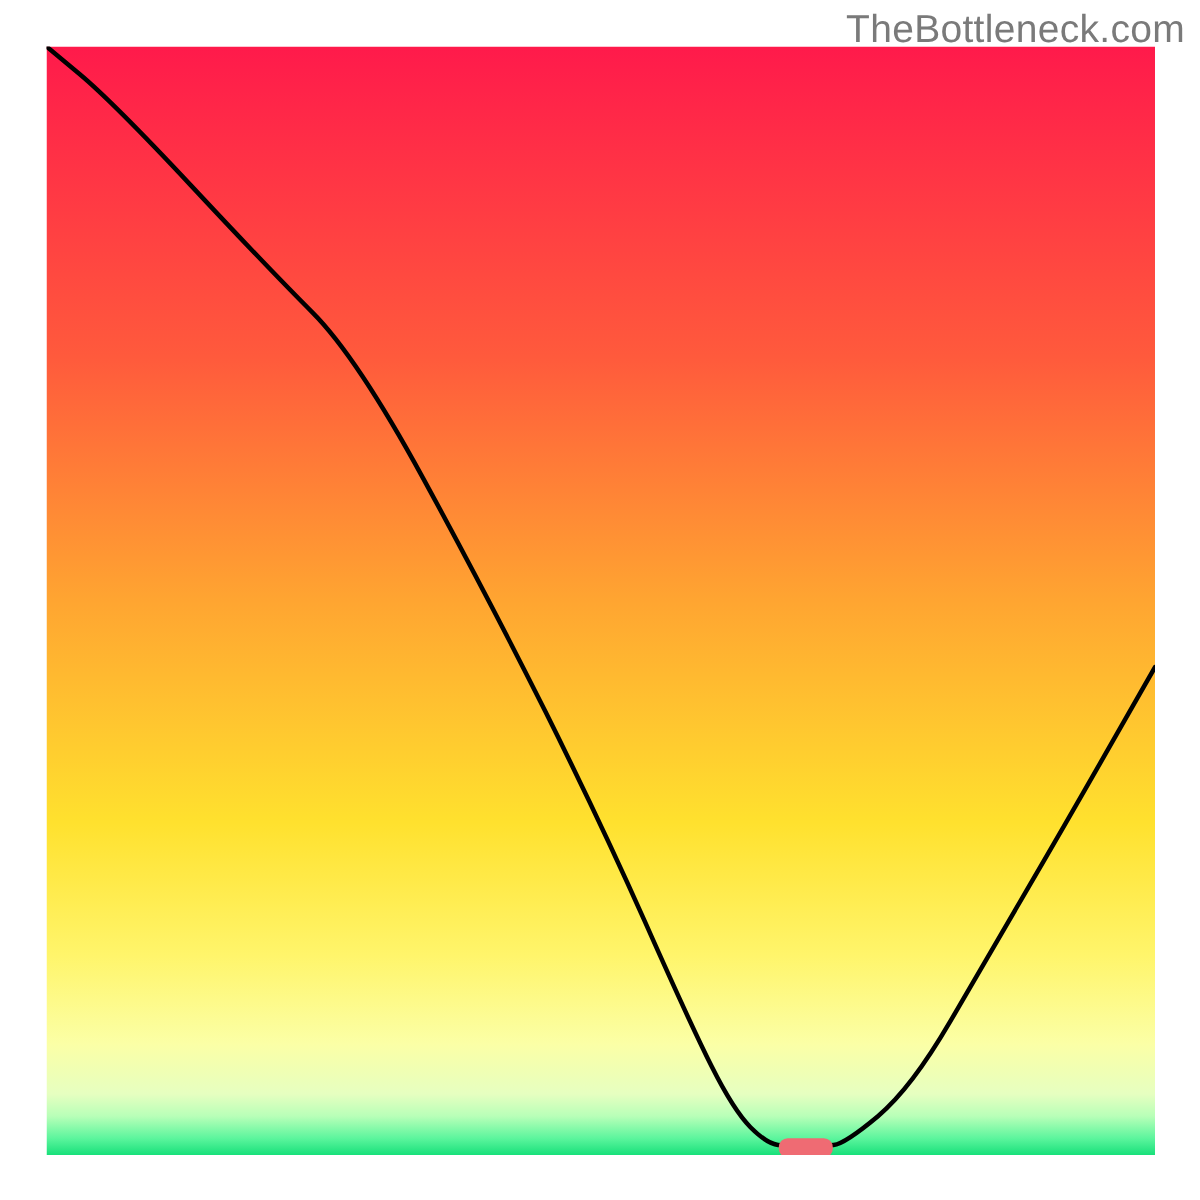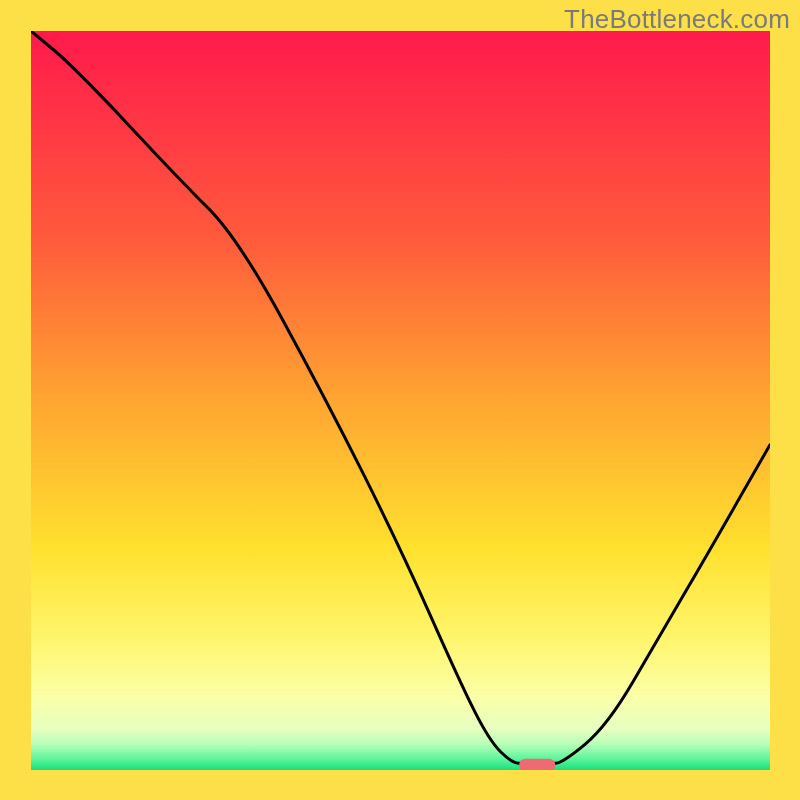--- a/index.html
+++ b/index.html
@@ -7,21 +7,21 @@
     padding: 0;
     width: 800px;
     height: 800px;
     background: #000;
     font-family: Arial, Helvetica, sans-serif;
   }
   .frame {
     position: relative;
     width: 800px;
     height: 800px;
-    background: #fde047;
+    background: #ffffff;
   }
   .watermark {
     position: absolute;
     top: 4px;
     right: 10px;
     color: #7a7a7a;
     font-size: 26px;
     font-weight: 500;
     letter-spacing: 0.2px;
   }

